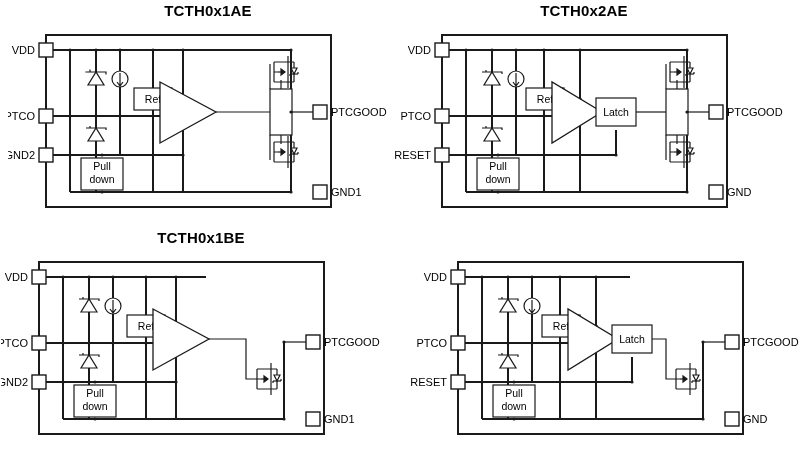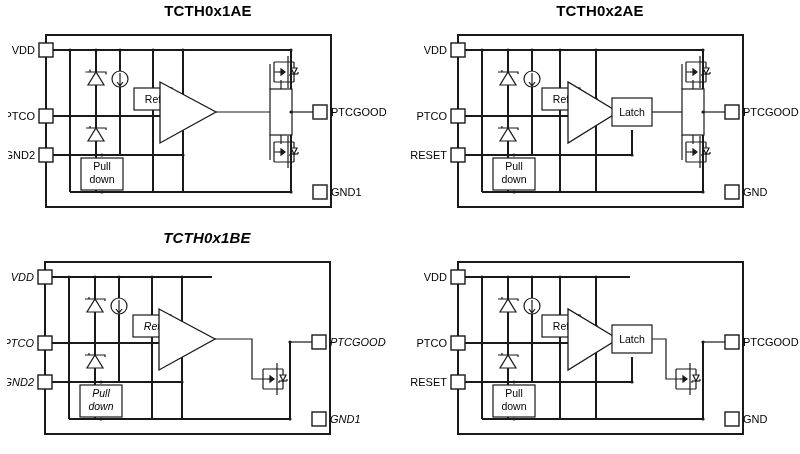--- a/index.html
+++ b/index.html
@@ -185,21 +185,21 @@
 
       <g>
         <rect x="305" y="105" width="14" height="14" fill="#ffffff" stroke="#1a1a1a" stroke-width="1.4"></rect>
         <rect x="305" y="185" width="14" height="14" fill="#ffffff" stroke="#1a1a1a" stroke-width="1.4"></rect>
       </g>
       <text class="pinlabel" x="323" y="116">PTCGOOD</text>
       <text class="pinlabel" x="323" y="196">GND1</text>
     </svg>
   </div>
 
-  <div class="diagram" style="left:400px; top:0px;">
+  <div class="diagram" style="left:384px; top:0px;">
     <div class="dg-title">TCTH0x2AE</div>
     <svg class="dg-svg" width="400" height="227" viewBox="0 0 400 227">
       <g stroke="#1a1a1a" fill="none" stroke-width="1.2" shape-rendering="crispEdges">
         <rect x="58" y="35" width="285" height="172"></rect>
         <path d="M58 50 H 303"></path>
         <path d="M82 192 H 303"></path>
         <path d="M82 50 V 192"></path>
         <path d="M303 50 V 192"></path>
         <path d="M65 116 H 168"></path>
         <path d="M65 155 H 232"></path>
@@ -315,21 +315,21 @@
 
       <g>
         <rect x="325" y="105" width="14" height="14" fill="#ffffff" stroke="#1a1a1a" stroke-width="1.4"></rect>
         <rect x="325" y="185" width="14" height="14" fill="#ffffff" stroke="#1a1a1a" stroke-width="1.4"></rect>
       </g>
       <text class="pinlabel" x="343" y="116">PTCGOOD</text>
       <text class="pinlabel" x="343" y="196">GND</text>
     </svg>
   </div>
 
-  <div class="diagram" style="left:7px; top:227px;font-style:italic;">
+  <div class="diagram" style="left:1px; top:227px;">
     <div class="dg-title">TCTH0x1BE</div>
     <svg class="dg-svg" width="400" height="227" viewBox="0 0 400 227">
       <g stroke="#1a1a1a" fill="none" stroke-width="1.2" shape-rendering="crispEdges">
         <rect x="38" y="35" width="285" height="172"></rect>
         <path d="M38 50 H 205"></path>
         <path d="M62 192 H 283"></path>
         <path d="M62 50 V 192"></path>
         <path d="M283 115 V 192"></path>
         <path d="M323 50 V 115"></path>
         <path d="M45 116 H 152"></path>

